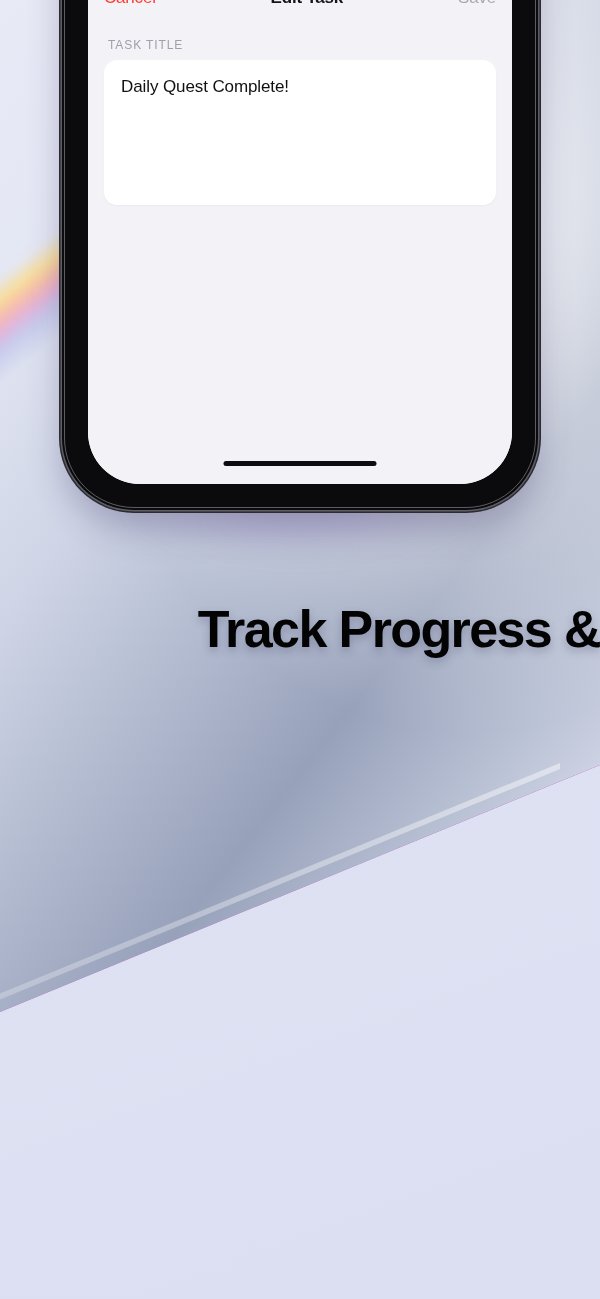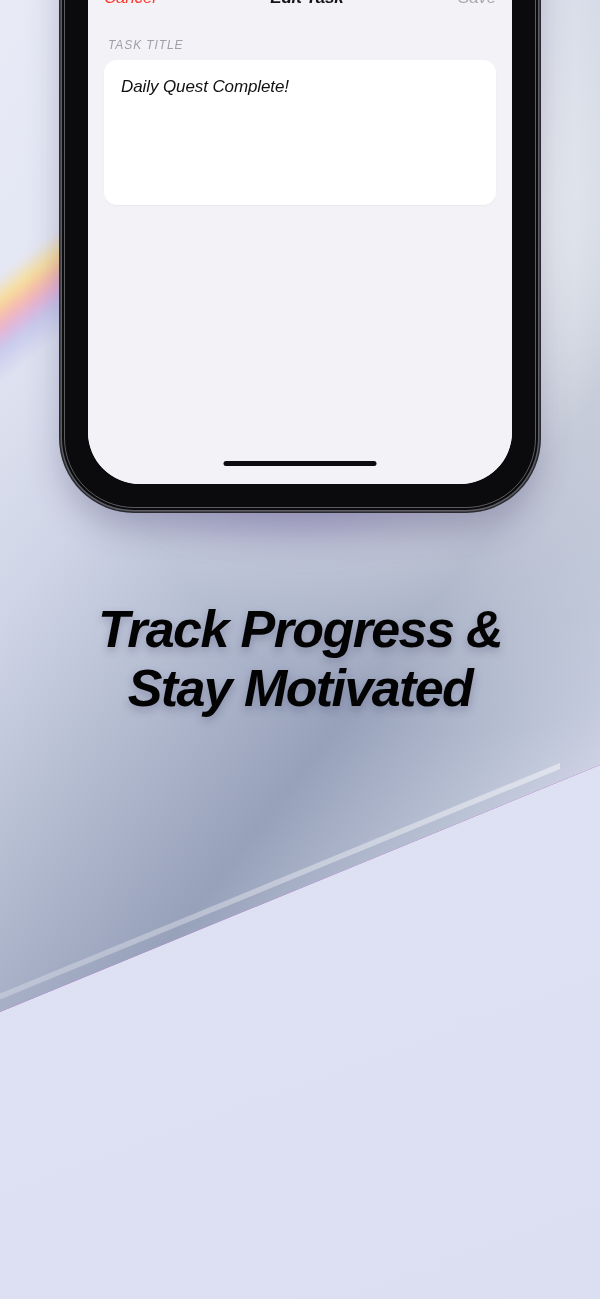--- a/index.html
+++ b/index.html
@@ -10,21 +10,20 @@
     overflow:hidden;
     font-family:"Liberation Sans", sans-serif;
   }
 
   
   .poster {
     position:relative;
     width:600px; height:1299px;
     background:#a21caf;
     overflow:hidden;
-    font-style:italic;
   }
 
   
   .sheet-top {
     position:absolute;
     left:0; top:0; width:600px; height:1299px;
     background:
       radial-gradient(120% 70% at 78% 18%, rgba(255,255,255,0.85) 0%, rgba(255,255,255,0.0) 55%),
       linear-gradient(128deg,
         #e8eaf6 0%,
@@ -180,21 +179,21 @@
     bottom:18px;
     width:153px; height:5px;
     background:#0d0d11;
     border-radius:3px;
   }
 
   
   .headline {
     position:absolute;
     left:0; right:0; top:600px;
-    text-align:center;
+    text-align:right;
     font-size:52px;
     font-weight:bold;
     line-height:1.135;
     letter-spacing:-1.6px;
     color:#030304;
     text-shadow:0 4px 9px rgba(60,60,100,0.30);
   }
   .headline .ln { display:block; }
 </style>
 </head>
@@ -234,16 +233,15 @@
 
         </div>
 
         <div class="home-indicator"></div>
       </div>
     </div>
   </div>
 
   <div class="headline">
     <span class="ln">Track Progress &amp;</span>
-    <span class="ln">Stay Motivated</span>
   </div>
 
 </div>
 
 </body></html>

